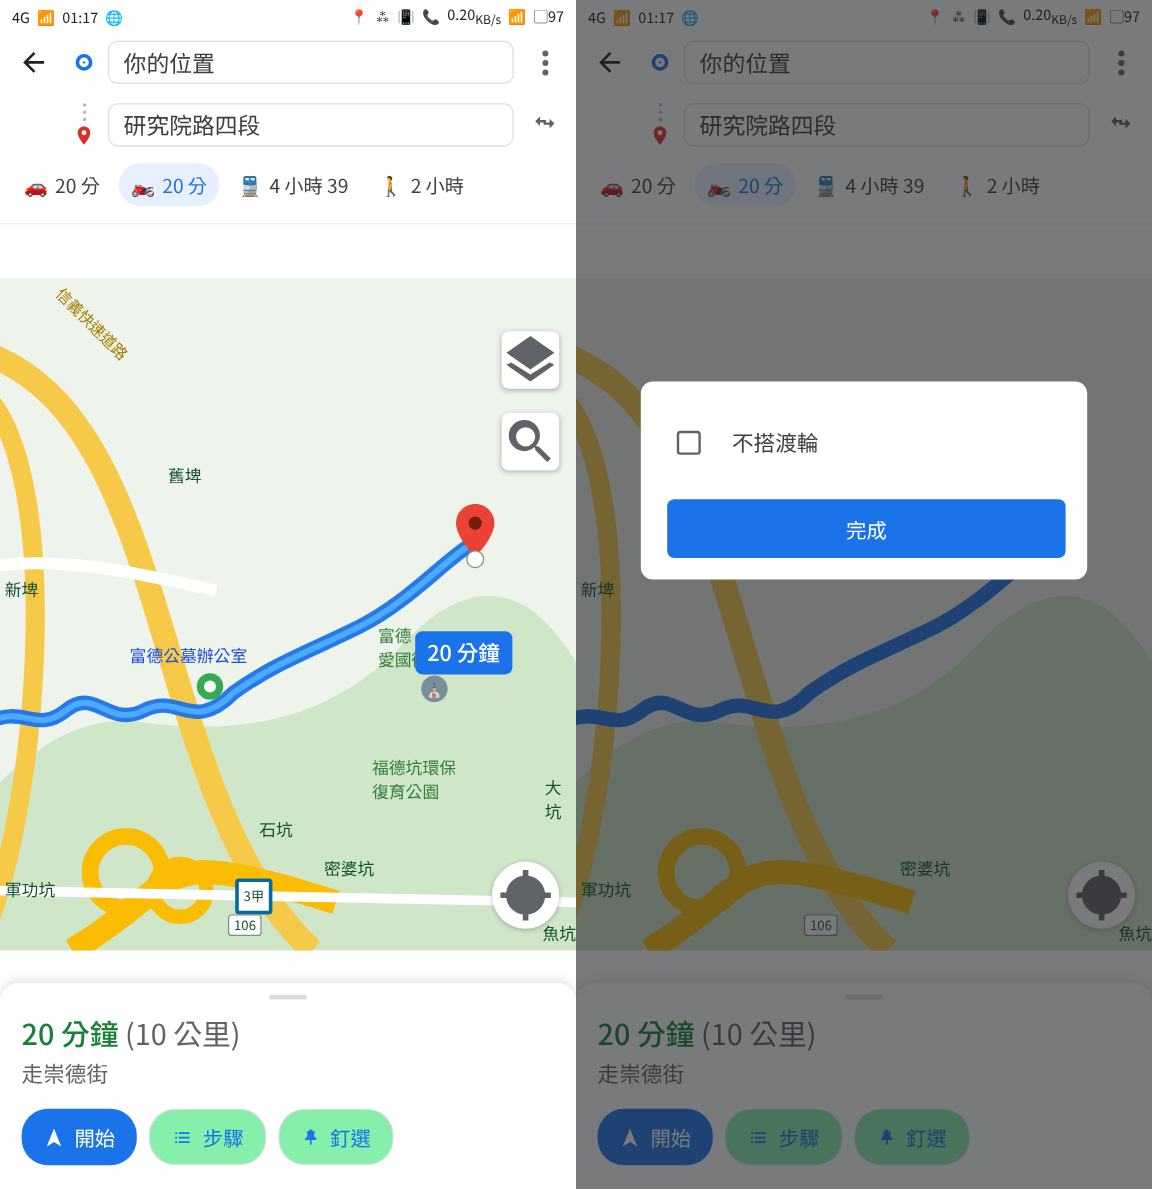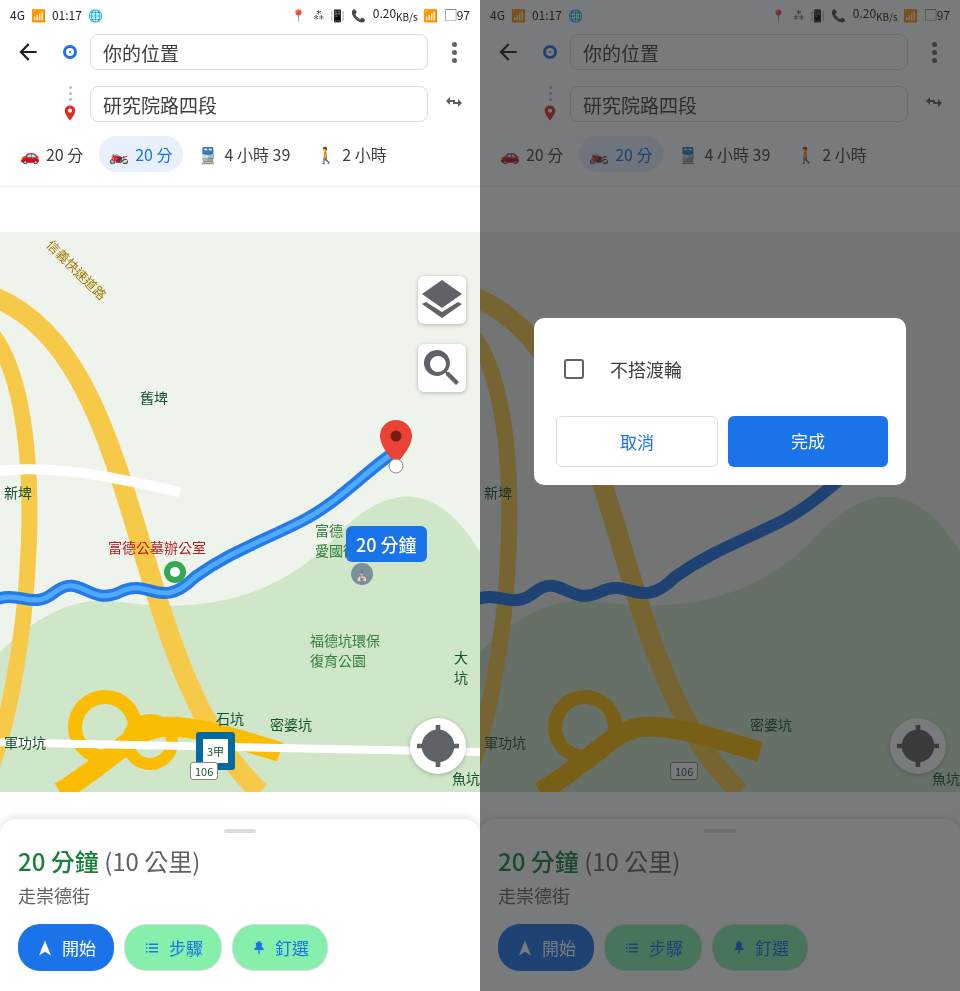--- a/index.html
+++ b/index.html
@@ -151,31 +151,31 @@
       <g transform="translate(396,188)">
         <path d="M0 0c-9 0-16 7-16 16 0 12 16 28 16 28s16-16 16-28c0-9-7-16-16-16z" fill="#ea4335"></path>
         <circle cx="0" cy="16" r="5.5" fill="#7a1c12"></circle>
         <circle cx="0" cy="46" r="7" fill="#fff" stroke="#888"></circle>
       </g>
     </svg>
     
     <div class="map-text" style="top:28px;left:38px;transform:rotate(45deg);color:#a67b00;font-size:13px;">信義快速道路</div>
     <div class="map-text" style="top:155px;left:140px;">舊埤</div>
     <div class="map-text" style="top:250px;left:4px;">新埤</div>
-    <div class="map-text" style="top:305px;left:108px;color:#b91c1c;">富德公墓辦公室</div>
+    <div class="map-text" style="top:305px;left:108px;color:#1d4ed8;">富德公墓辦公室</div>
     <div class="map-text" style="top:288px;left:315px;color:#34803d;white-space:pre;">富德
 愛國衛</div>
     <div class="map-text" style="top:398px;left:310px;color:#34803d;white-space:pre;">福德坑環保
 復育公園</div>
-    <div class="map-text" style="top:476px;left:216px;">石坑</div>
+    <div class="map-text" style="top:450px;left:216px;">石坑</div>
     <div class="map-text" style="top:482px;left:270px;">密婆坑</div>
     <div class="map-text" style="top:415px;left:454px;">大坑</div>
     <div class="map-text" style="top:500px;left:4px;">軍功坑</div>
     <div class="map-text" style="top:536px;left:452px;">魚坑</div>
-    <div class="map-text" style="top:500px;left:196px;background:#fff;border:7px solid #0369a1;border-radius:3px;padding:4px 4px;font-size:11px;">3甲</div>
+    <div class="map-text" style="top:500px;left:196px;background:#fff;border:3px solid #0369a1;border-radius:3px;padding:4px 4px;font-size:11px;">3甲</div>
     <div class="map-text" style="top:530px;left:190px;background:#fff;border:1px solid #888;border-radius:3px;padding:0 4px;font-size:11px;">106</div>
     <div class="route-label" style="top:294px;left:346px;">20 分鐘</div>
 
     <div class="fab" style="top:44px;">
       <svg width="24" height="24" viewBox="0 0 24 24" fill="#5f6368">
           <path d="M12 2 2 9l10 7 10-7-10-7zm0 16L4 13l-2 1 10 7 10-7-2-1-8 5z"></path>
         </svg>
     </div>
     <div class="fab" style="top:112px;">
       <svg width="24" height="24" viewBox="0 0 24 24" fill="#5f6368">
@@ -329,17 +329,16 @@
     </div>
   </div>
 
   <div class="scrim"></div>
   <div class="modal">
     <div class="opt">
         <div class="chk"></div>
         <span>不搭渡輪</span>
       </div>
     <div class="modal-actions">
-      <div class="mbtn cancel"><span>取消</span></div>
       <div class="mbtn done"><span>完成</span></div>
     </div>
   </div>
 </div>
 
 </body></html>

